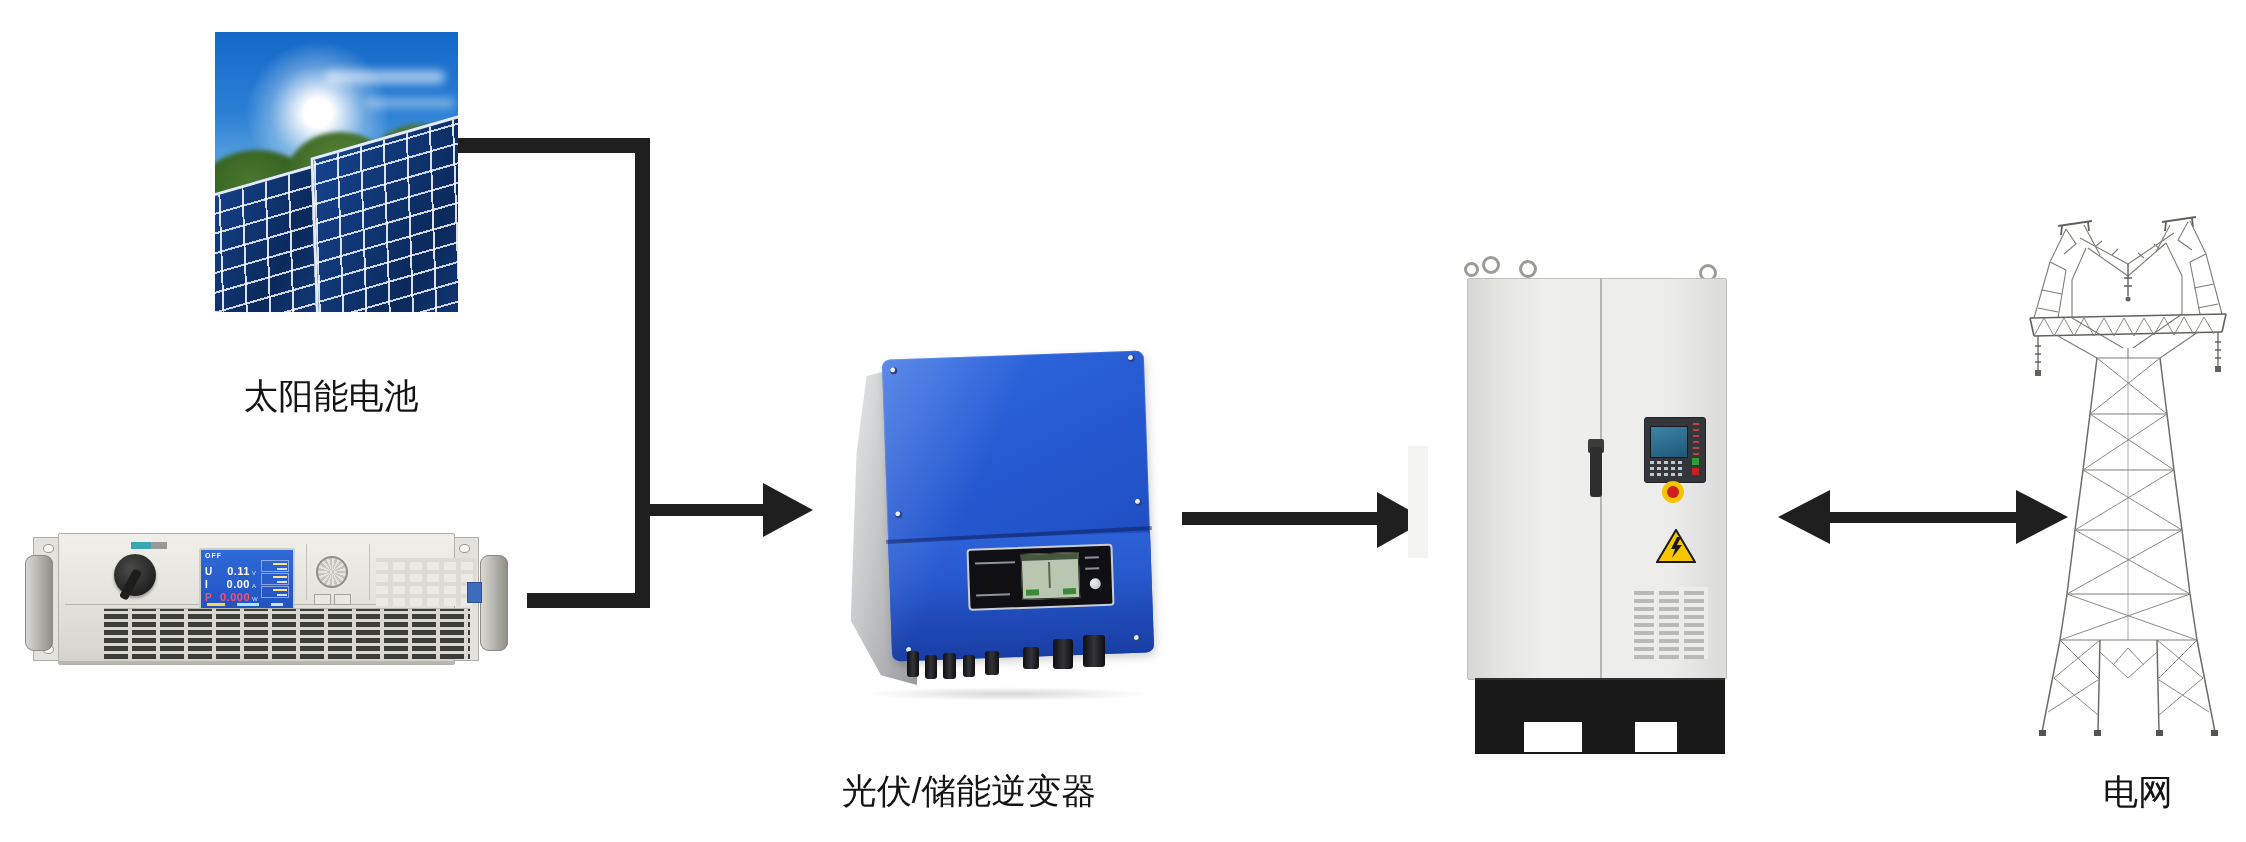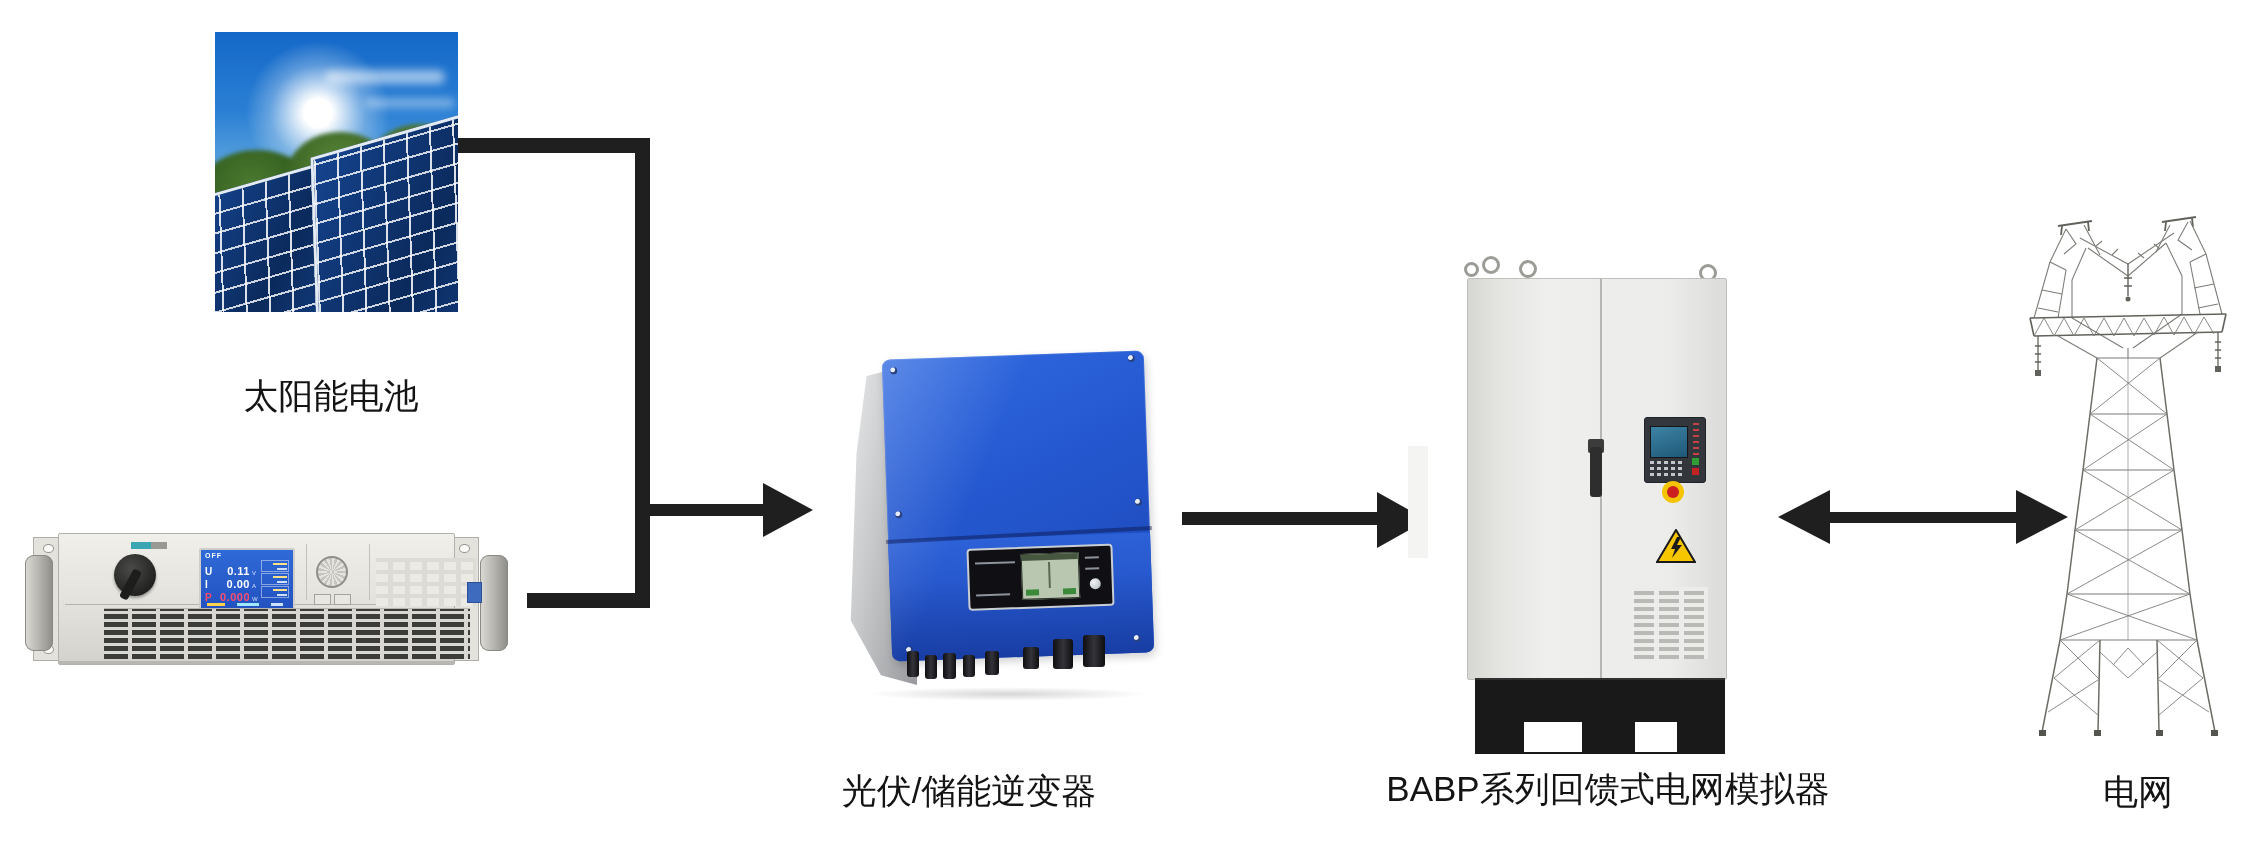--- a/index.html
+++ b/index.html
@@ -277,21 +277,20 @@
         <polygon points="20,1 39,33 1,33" fill="#f7c600" stroke="#1a1a1a" stroke-width="2"></polygon>
         <polygon points="21,8 15,20 19,20 16,29 26,16 21,16 25,8" fill="#1a1a1a"></polygon>
       </svg>
       <div class="cab-louvers"></div>
     </div>
     <div class="cab-base">
       <div class="cab-notch" style="left:49px;width:58px;"></div>
       <div class="cab-notch" style="left:160px;width:42px;"></div>
     </div>
   </div>
-  <div class="label" style="left:1608px;top:769px;">BABP系列回馈式电网模拟器</div>
 
   <div class="tri" style="left:1778px;top:490px;border-top:27px solid transparent;border-bottom:27px solid transparent;border-right:52px solid #1f1f1f;"></div>
   <div class="bar" style="left:1828px;top:512px;width:190px;height:11px;"></div>
   <div class="tri" style="left:2016px;top:490px;border-top:27px solid transparent;border-bottom:27px solid transparent;border-left:52px solid #1f1f1f;"></div>
 
   <svg class="tower" viewBox="0 0 200 550">
     <g fill="none" stroke="#7d7d78" stroke-width="1.1">
 
       <g stroke="#62625c" stroke-width="1.8">
         <path d="M30 26 L64 21"></path>

